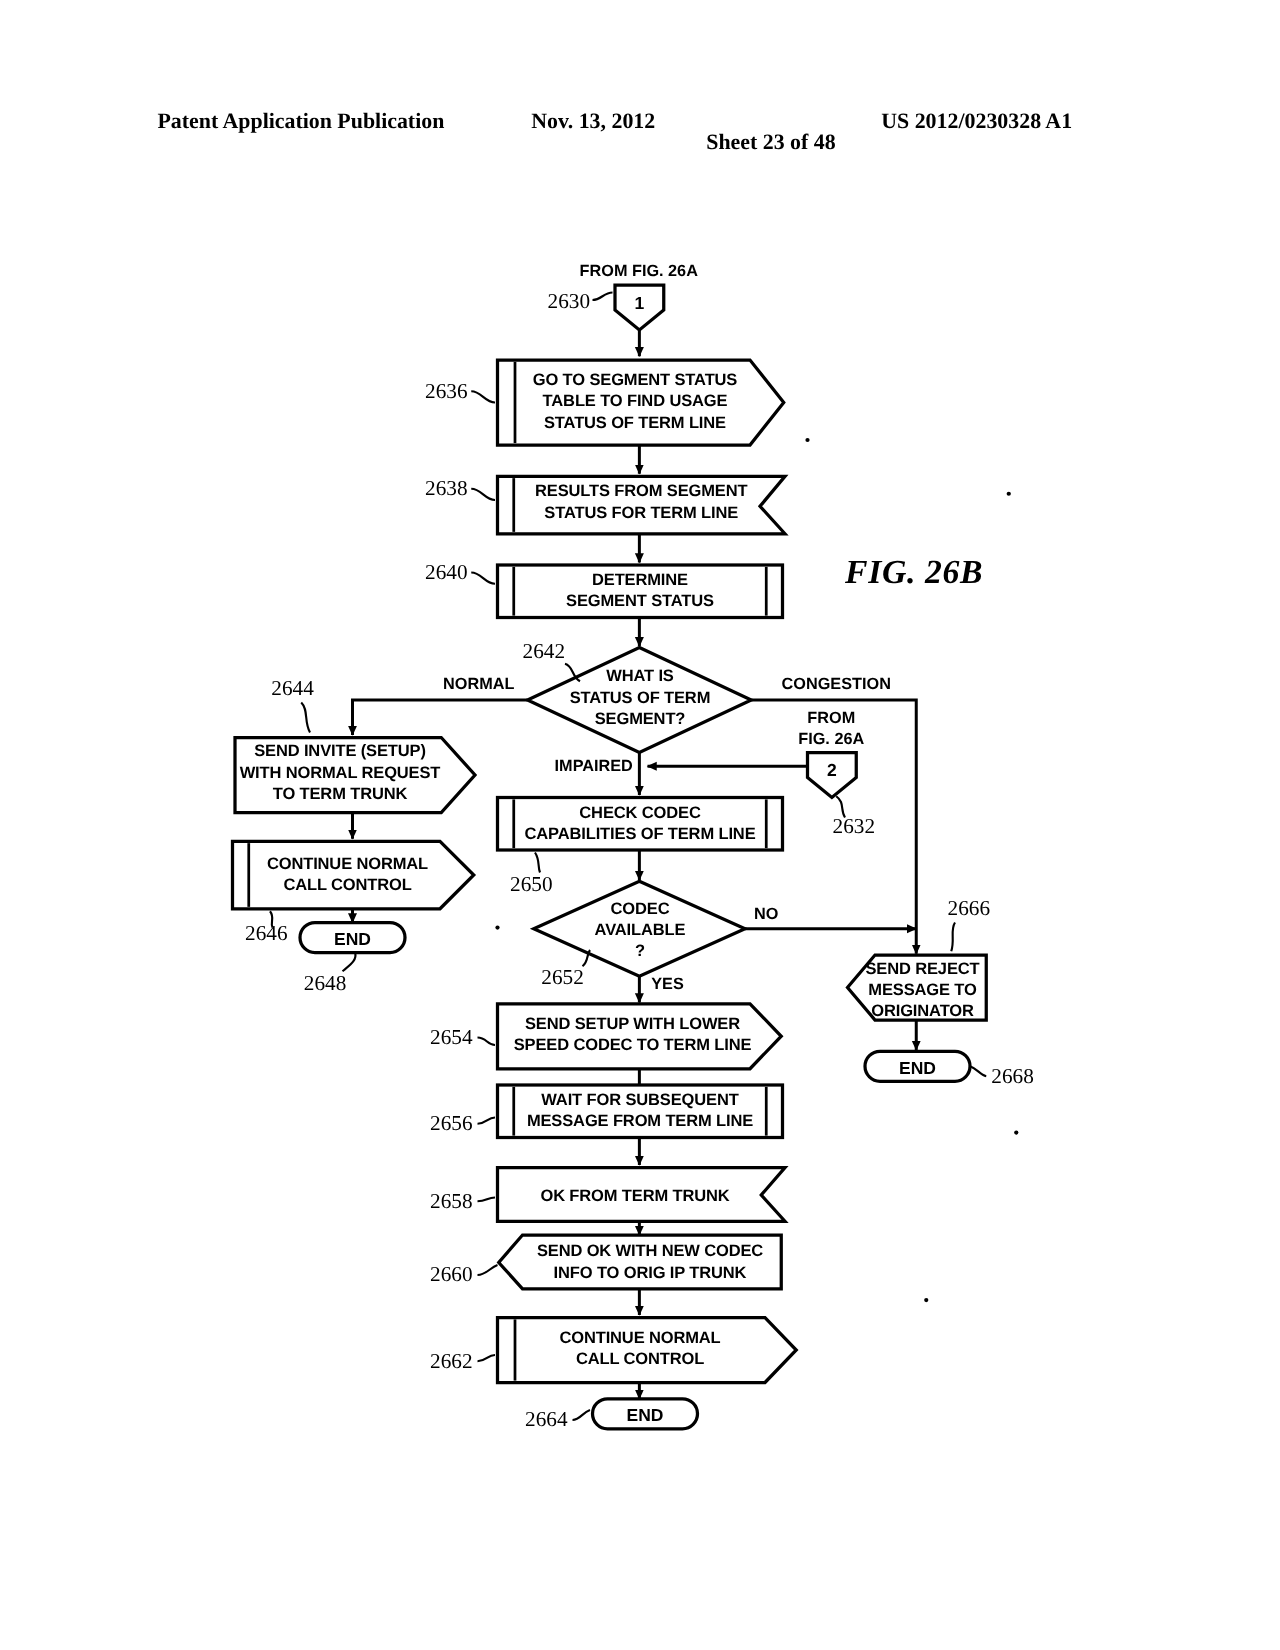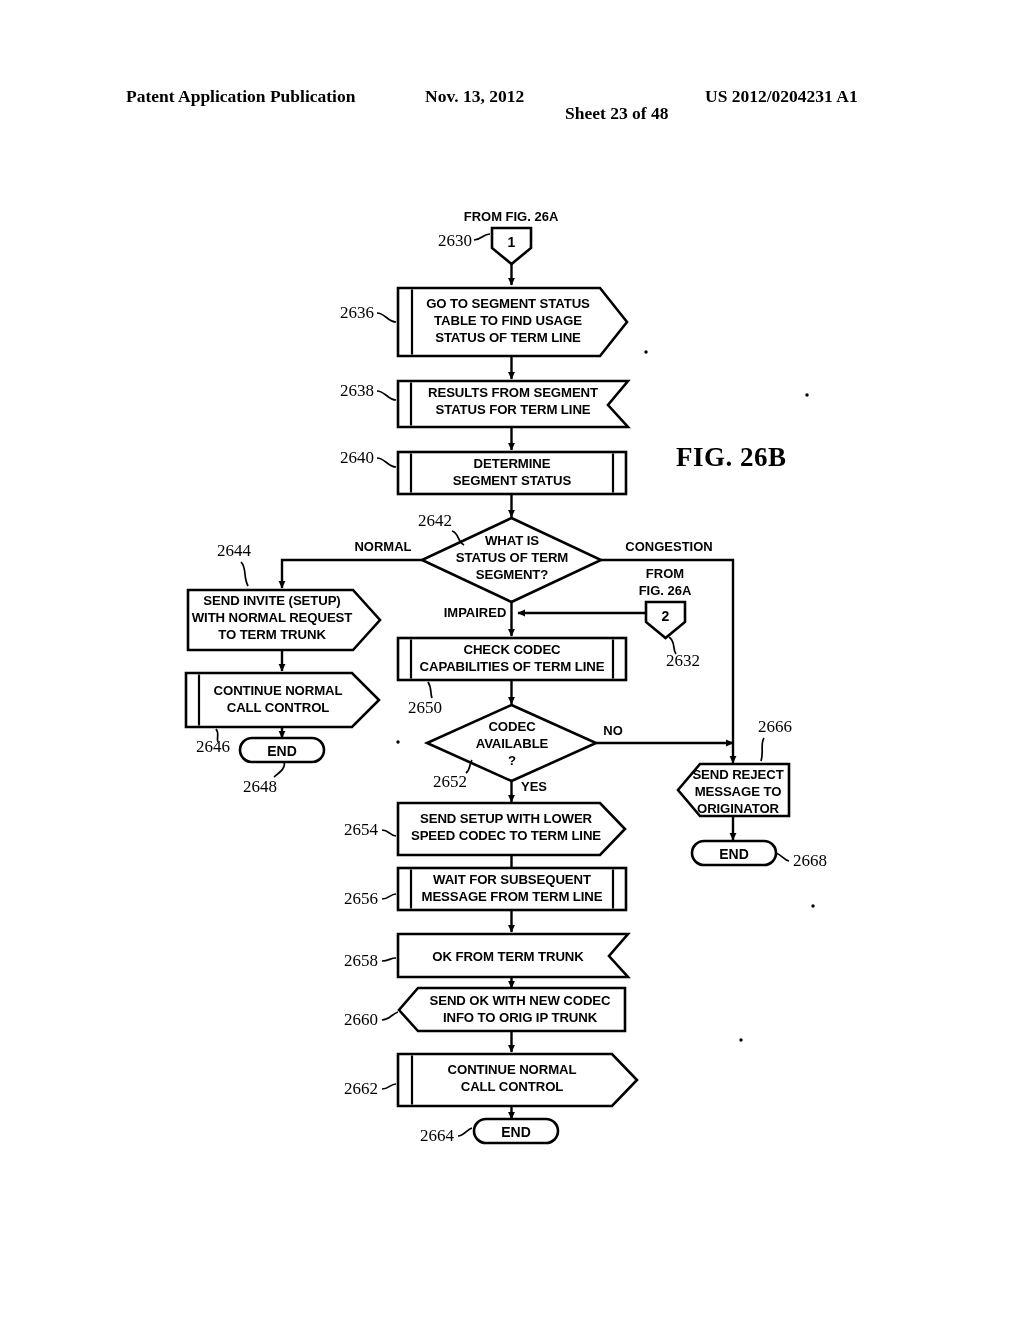--- a/index.html
+++ b/index.html
@@ -12,21 +12,21 @@
   #hdr{position:absolute;left:0;top:86px;width:1024px;height:26px;}
   #hdr .cell{position:absolute;font-family:"Liberation Serif",serif;
              font-weight:bold;font-size:17.5px;white-space:nowrap;color:#000000;}
   #hdr-pub{left:126px;top:0;}
   #hdr-date{left:425px;top:0;}
   #hdr-sheet{left:565px;top:0;margin-top:17px;}
   #hdr-num{left:705px;top:0;}
 
   
   #figlabel{position:absolute;left:676px;top:442px;
-            font-family:"Liberation Serif",serif;
+            font-family:"Liberation Serif",serif;font-style:italic;
             font-weight:bold;font-size:27px;letter-spacing:.5px;color:#000;}
 
   
   svg#chart{position:absolute;left:0;top:0;width:1024px;height:1320px;}
 
   
   svg text{font-family:"Liberation Sans",sans-serif;fill:#000;}
   .boxtxt{font-size:13.2px;font-weight:bold;text-anchor:middle;
           letter-spacing:-0.1px;}
   .reftxt{font-size:17px;font-weight:normal;text-anchor:middle;
@@ -44,21 +44,21 @@
 </style>
 </head>
 <body>
 
 <div id="page">
 
   <div id="hdr">
     <span class="cell" id="hdr-pub">Patent Application Publication</span>
     <span class="cell" id="hdr-date">Nov. 13, 2012</span>
     <span class="cell" id="hdr-sheet">Sheet 23 of 48</span>
-    <span class="cell" id="hdr-num">US 2012/0204231 A1</span>
+    <span class="cell" id="hdr-num">US 2012/0230328 A1</span>
   </div>
 
   <div id="figlabel">FIG. 26B</div>
 
   <svg id="chart" viewBox="0 0 1024 1320">
 
     <defs>
       <marker id="ah" markerWidth="9" markerHeight="9" refX="7.4" refY="3.6" orient="auto" markerUnits="userSpaceOnUse">
         <path d="M0,0 L8,3.6 L0,7.2 z" fill="#000"></path>
       </marker>

